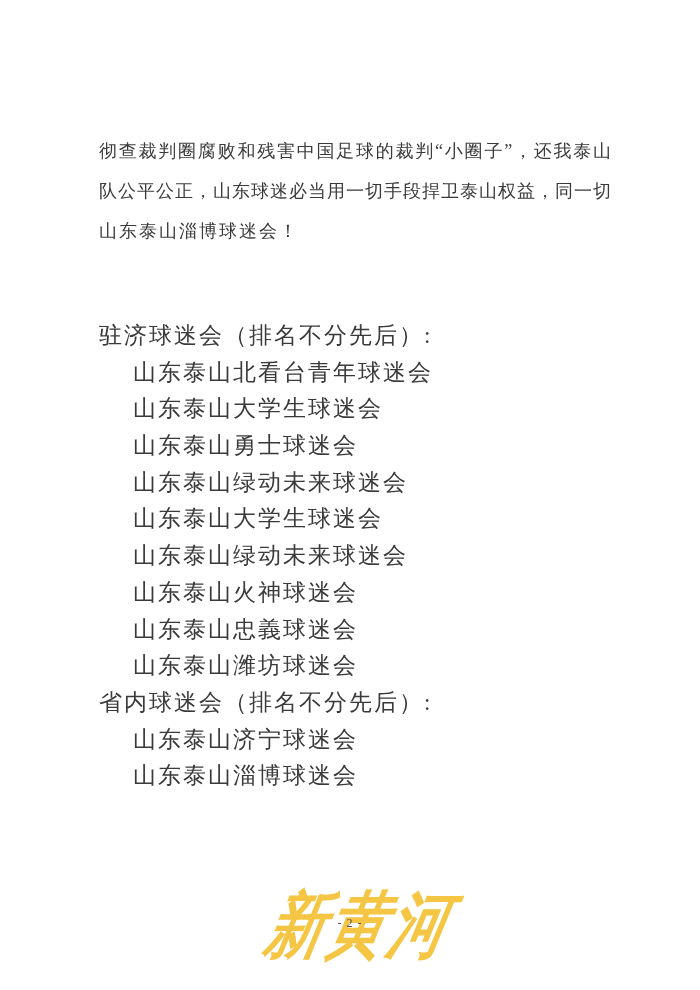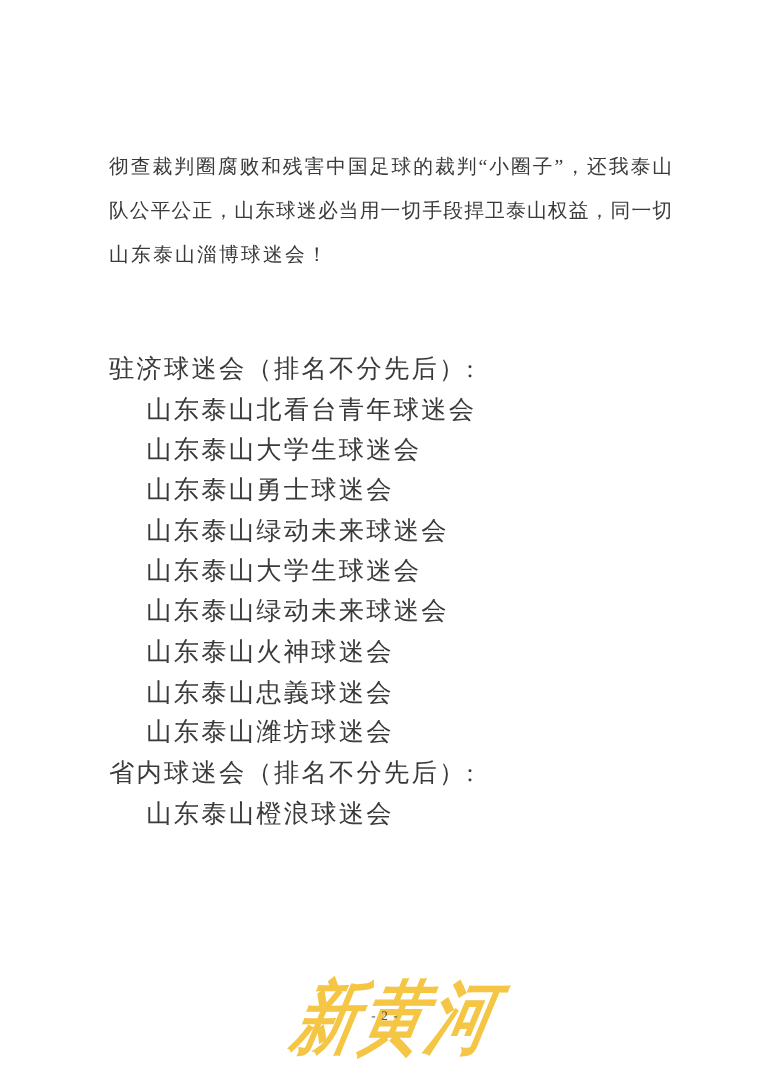--- a/index.html
+++ b/index.html
@@ -102,20 +102,21 @@
     <div class="row item">山东泰山北看台青年球迷会</div>
     <div class="row item">山东泰山大学生球迷会</div>
     <div class="row item">山东泰山勇士球迷会</div>
     <div class="row item">山东泰山绿动未来球迷会</div>
     <div class="row item">山东泰山大学生球迷会</div>
     <div class="row item">山东泰山绿动未来球迷会</div>
     <div class="row item">山东泰山火神球迷会</div>
     <div class="row item">山东泰山忠義球迷会</div>
     <div class="row item">山东泰山潍坊球迷会</div>
     <div class="row header">省内球迷会（排名不分先后）:</div>
-    <div class="row item">山东泰山橙浪球迷会</div>
+    <div class="row item">山东泰山济宁球迷会</div>
+    <div class="row item">山东泰山淄博球迷会</div>
   </div>
 
   <div class="logo">新黄河</div>
 
   <div class="pagenum">- 2 -</div>
 
 </div>
 
 </body></html>

